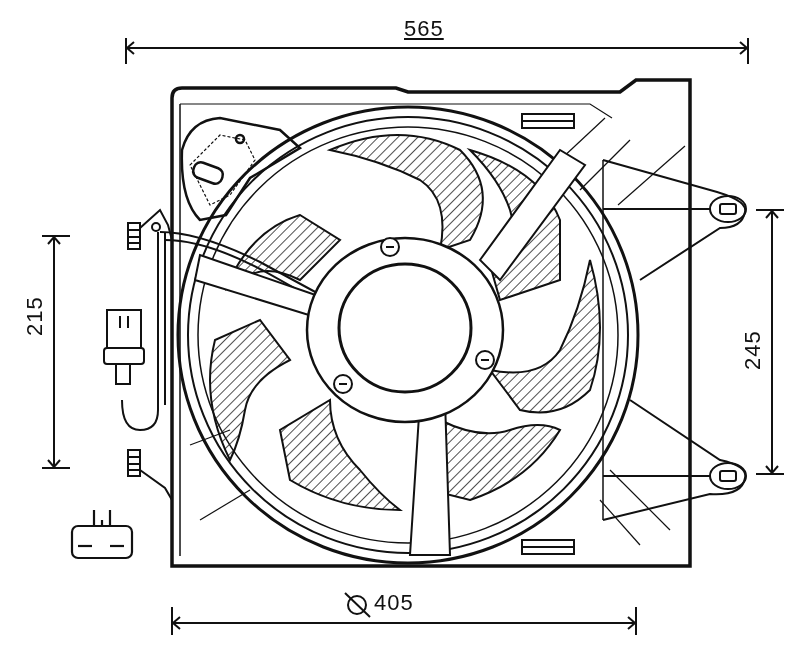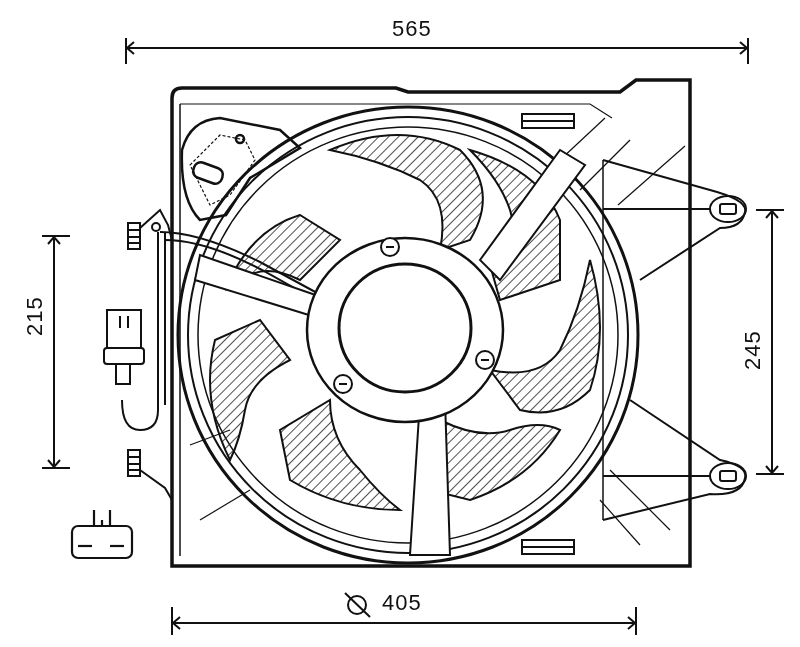--- a/index.html
+++ b/index.html
@@ -1,19 +1,19 @@
 <!DOCTYPE html>
 <html><head>
 <meta charset="utf-8">
 <style>
   html, body { margin:0; padding:0; background:#ffffff; }
   body { width:800px; height:647px; position:relative; overflow:hidden; font-family:"Liberation Sans", sans-serif; }
   svg { position:absolute; left:0; top:0; }
   .dim-label { position:absolute; font-family:"Liberation Sans", sans-serif; font-size:22px; color:#111; letter-spacing:1px; }
-  .dim-top { left:392px; top:16px; }
+  .dim-top { left:404px; top:16px;text-decoration:underline; }
   .dim-bottom { left:364px; top:590px; }
   .dim-left { left:22px; top:336px; transform:rotate(-90deg); transform-origin:left top; }
   .dim-right { left:740px; top:370px; transform:rotate(-90deg); transform-origin:left top; }
 </style>
 </head>
 <body>
 
 <svg width="800" height="647" viewBox="0 0 800 647">
   <defs>
     <pattern id="hatch" patternUnits="userSpaceOnUse" width="7" height="7" patternTransform="rotate(45)">
@@ -171,15 +171,15 @@
       <line x1="339" y1="384" x2="347" y2="384"></line>
   </g>
 
   <g stroke="#111" fill="none" stroke-width="2">
     <circle cx="357" cy="605" r="9"></circle>
     <line x1="345" y1="593" x2="370" y2="617"></line>
   </g>
 </svg>
 
 <div class="dim-label dim-top">565</div>
-<div class="dim-label dim-bottom" style="left:374px;margin-left:8px;">405</div>
+<div class="dim-label dim-bottom" style="left:374px;">405</div>
 <div class="dim-label dim-left">215</div>
 <div class="dim-label dim-right">245</div>
 
 </body></html>

